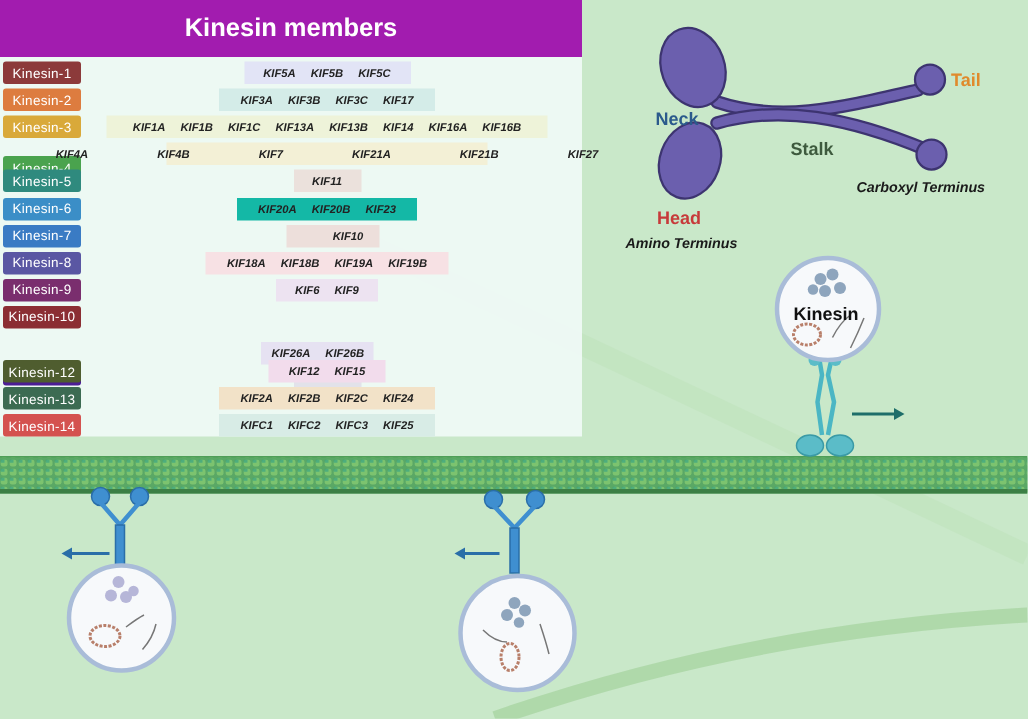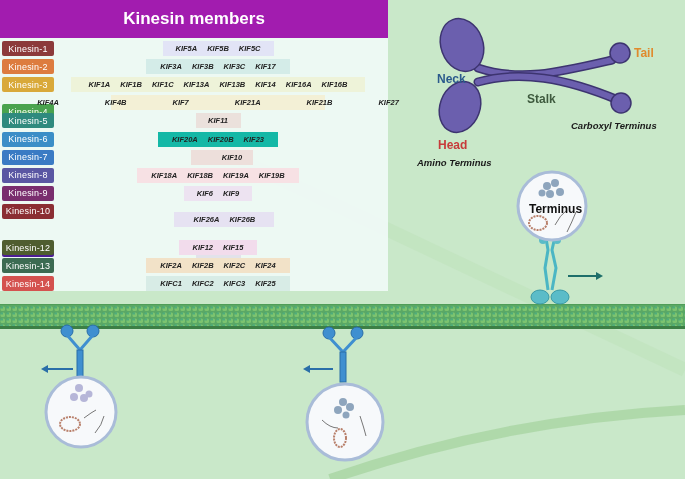--- a/index.html
+++ b/index.html
@@ -168,21 +168,21 @@
         <span>KIF19A</span>
         <span>KIF19B</span>
       </div>
       <div class="row" style="top: 185.8px; background: rgb(237, 227, 241); width: 68.8px; left: 183.6px;">
         <span>KIF6</span>
         <span>KIF9</span>
       </div>
       <div class="row" style="top: 203.9px; background: rgb(226, 226, 234); width: 45px; left: 195.5px; margin-top: 39px;">
         <span>KIF22</span>
       </div>
-      <div class="row" style="top: 212px; background: rgb(230, 226, 242); width: 100px; left: 174.4px;">
+      <div class="row" style="top: 228px; background: rgb(230, 226, 242); width: 75px; left: 174.4px;">
         <span>KIF26A</span>
         <span>KIF26B</span>
       </div>
       <div class="row" style="top: 240.1px; background: rgb(242, 220, 236); width: 78px; left: 179px;">
         <span>KIF12</span>
         <span>KIF15</span>
       </div>
       <div class="row" style="top: 258.2px; background: rgb(242, 226, 200); width: 144px; left: 146px;">
         <span>KIF2A</span>
         <span>KIF2B</span>
@@ -197,13 +197,13 @@
       </div>
     </div>
 </div>
 
 <div class="lbl" style="left: 437px; top: 72px; color: rgb(43, 90, 140);">Neck</div>
 <div class="lbl" style="left: 438px; top: 138px; color: rgb(199, 58, 58);">Head</div>
 <div class="lbl" style="left: 527px; top: 92px; color: rgb(62, 90, 62);">Stalk</div>
 <div class="lbl" style="left: 634px; top: 46px; color: rgb(224, 138, 44);">Tail</div>
 <div class="lbl-it" style="left:417px;top:157px;">Amino Terminus</div>
 <div class="lbl-it" style="left:571px;top:120px;">Carboxyl Terminus</div>
-<div class="lbl" style="left:529px;top:202px;font-size:12px;color:#111;">Terminus</div>
+<div class="lbl" style="left:529px;top:202px;font-size:12px;color:#111;">Kinesin</div>
 
 </body></html>

